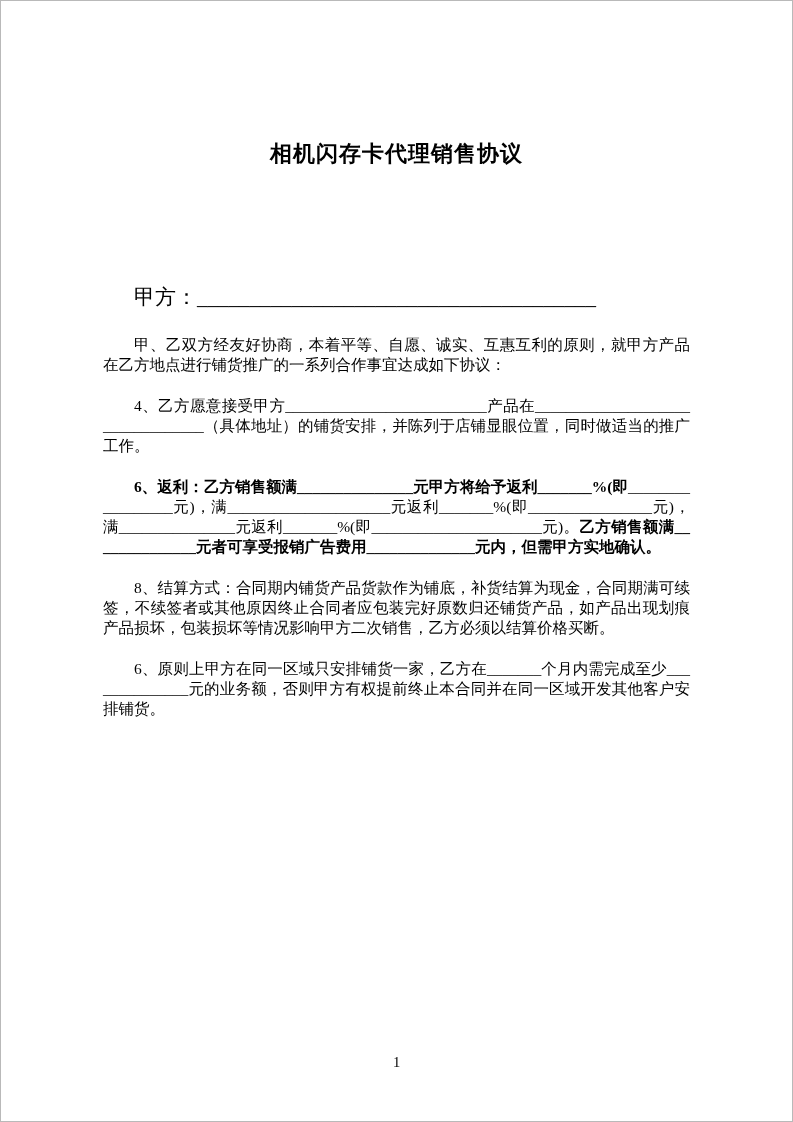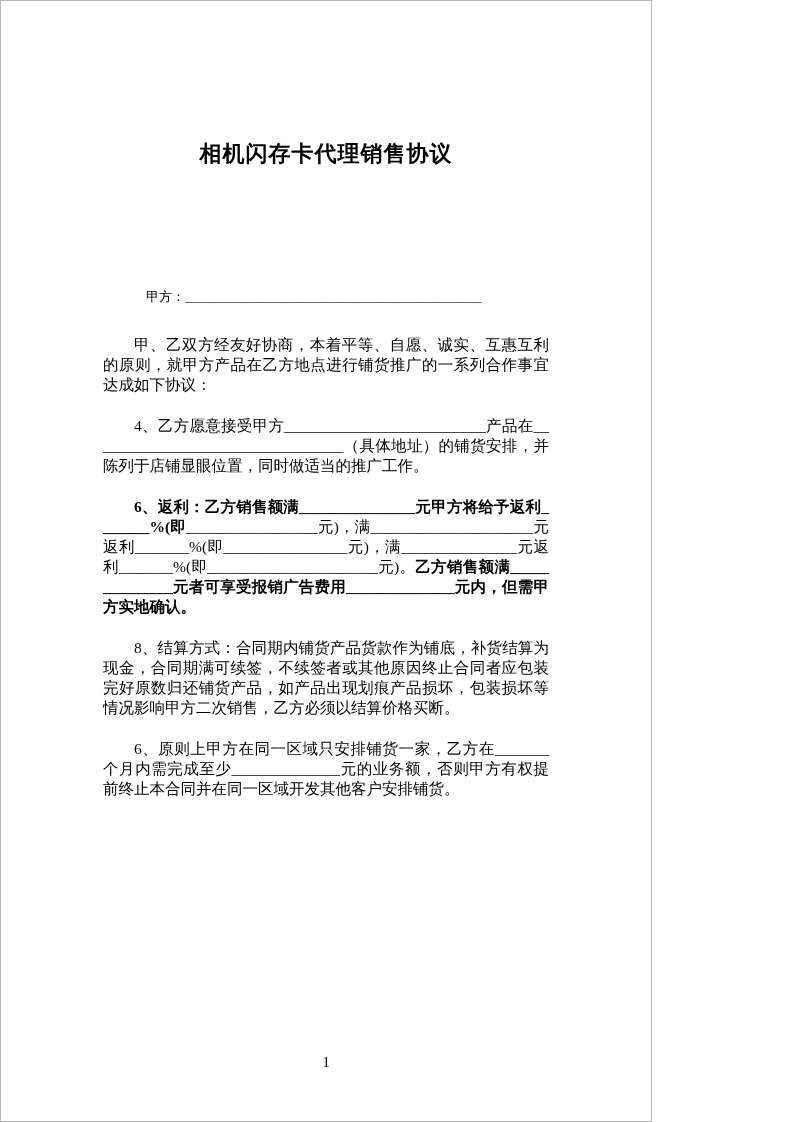--- a/index.html
+++ b/index.html
@@ -2,47 +2,46 @@
 <html><head>
 <meta charset="utf-8">
 <style>
   html, body {
     margin: 0;
     padding: 0;
     background: #ffffff;
   }
   .page {
     position: relative;
-    width: 652px;
+    width: 793px;
     height: 1122px;
     box-sizing: border-box;
     background: #ffffff;
     border: 1px solid #b9b9b9;
     padding: 0 102px;
     overflow: hidden;
     font-family: "Liberation Serif", "DejaVu Serif", serif;
     color: #000000;
   }
   .doc-title {
     margin: 0;
     padding-top: 138px;
     text-align: center;
     font-family: "Liberation Sans", "DejaVu Sans", sans-serif;
     font-size: 22px;
     font-weight: 700;
     letter-spacing: 1px;
     line-height: 30px;
   }
   .party-line {
-    margin: 12px;
+    margin: 0;
     padding-left: 31px;
-    font-size: 13px;
+    font-size: 21px;
     line-height: 19px;
     word-break: break-all;
-    font-family: Liberation Mono, monospace;
   }
   .party-a { margin-top: 119px; }
   .party-b { margin-top: 36px; }
   .para {
     margin: 0;
     font-size: 15.5px;
     line-height: 20px;
     text-indent: 31px;
     text-align: justify;
     word-break: break-all;

